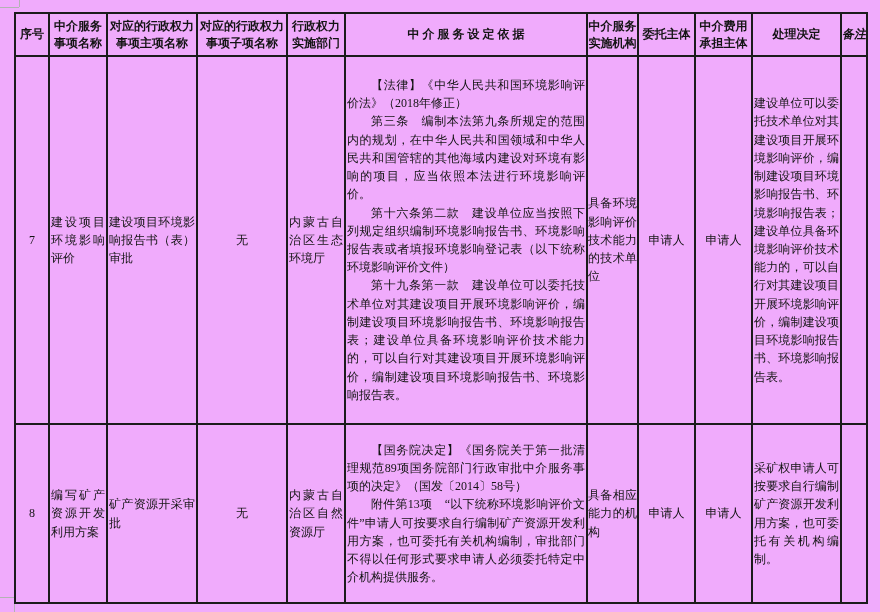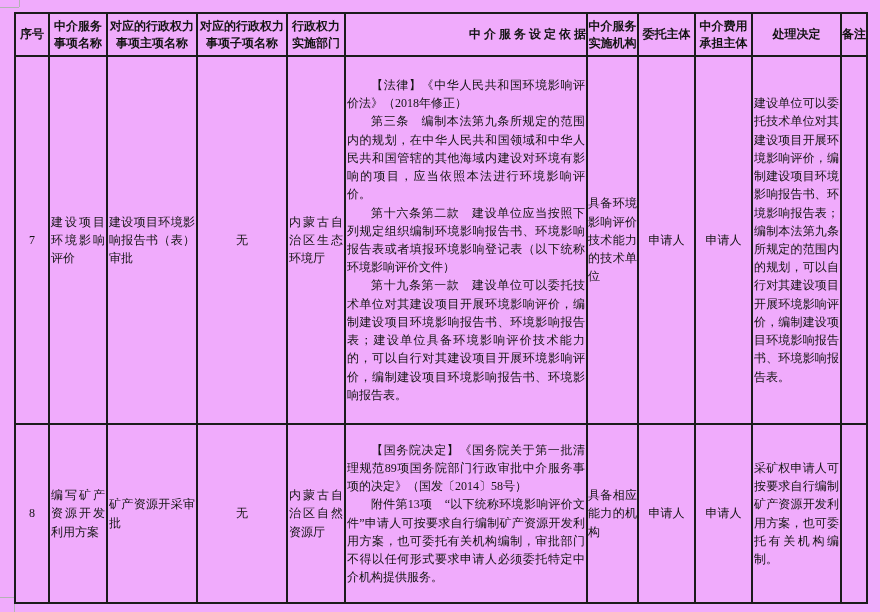--- a/index.html
+++ b/index.html
@@ -63,48 +63,48 @@
         <tr>
           <th style="white-space: pre-line;">序号</th>
           <th style="white-space: pre-line;">中介服务
 事项名称</th>
           <th style="white-space: pre-line;">对应的行政权力
 事项主项名称</th>
           <th style="white-space: pre-line;">对应的行政权力
 事项子项名称</th>
           <th style="white-space: pre-line; margin-top: 8px;">行政权力
 实施部门</th>
-          <th style="white-space: pre-line; text-align: right;">中 介 服 务 设 定 依 据</th>
+          <th style="white-space: pre-line;">中 介 服 务 设 定 依 据</th>
           <th style="white-space: pre-line;">中介服务
 实施机构</th>
           <th style="white-space: pre-line; border-radius: 18px;">委托主体</th>
           <th style="white-space: pre-line;">中介费用
 承担主体</th>
           <th style="white-space: pre-line;">处理决定</th>
-          <th style="white-space: pre-line;">备注</th>
+          <th style="white-space: pre-line; font-style: italic;">备注</th>
         </tr>
       </thead>
     <tbody>
         <tr class="row-7">
           <td class="center">7</td>
           <td class="justify">建设项目环境影响评价</td>
           <td class="justify">建设项目环境影响报告书（表）审批</td>
           <td class="center">无</td>
           <td class="justify">内蒙古自治区生态环境厅</td>
           <td class="paras indent">
             <p>【法律】《中华人民共和国环境影响评价法》（2018年修正）</p>
             <p>第三条　编制本法第九条所规定的范围内的规划，在中华人民共和国领域和中华人民共和国管辖的其他海域内建设对环境有影响的项目，应当依照本法进行环境影响评价。</p>
             <p>第十六条第二款　建设单位应当按照下列规定组织编制环境影响报告书、环境影响报告表或者填报环境影响登记表（以下统称环境影响评价文件）</p>
             <p>第十九条第一款　建设单位可以委托技术单位对其建设项目开展环境影响评价，编制建设项目环境影响报告书、环境影响报告表；建设单位具备环境影响评价技术能力的，可以自行对其建设项目开展环境影响评价，编制建设项目环境影响报告书、环境影响报告表。</p>
           </td>
           <td class="justify cell-agency">具备环境影响评价技术能力的技术单位</td>
           <td class="center">申请人</td>
           <td class="center">申请人</td>
           <td class="paras">
-            <p>建设单位可以委托技术单位对其建设项目开展环境影响评价，编制建设项目环境影响报告书、环境影响报告表；编制本法第九条所规定的范围内的规划，可以自行对其建设项目开展环境影响评价，编制建设项目环境影响报告书、环境影响报告表。</p>
+            <p>建设单位可以委托技术单位对其建设项目开展环境影响评价，编制建设项目环境影响报告书、环境影响报告表；建设单位具备环境影响评价技术能力的，可以自行对其建设项目开展环境影响评价，编制建设项目环境影响报告书、环境影响报告表。</p>
           </td>
           <td class="center"></td>
         </tr>
         <tr class="row-8">
           <td class="center">8</td>
           <td class="justify">编写矿产资源开发利用方案</td>
           <td class="justify">矿产资源开采审批</td>
           <td class="center">无</td>
           <td class="justify">内蒙古自治区自然资源厅</td>
           <td class="paras indent">

